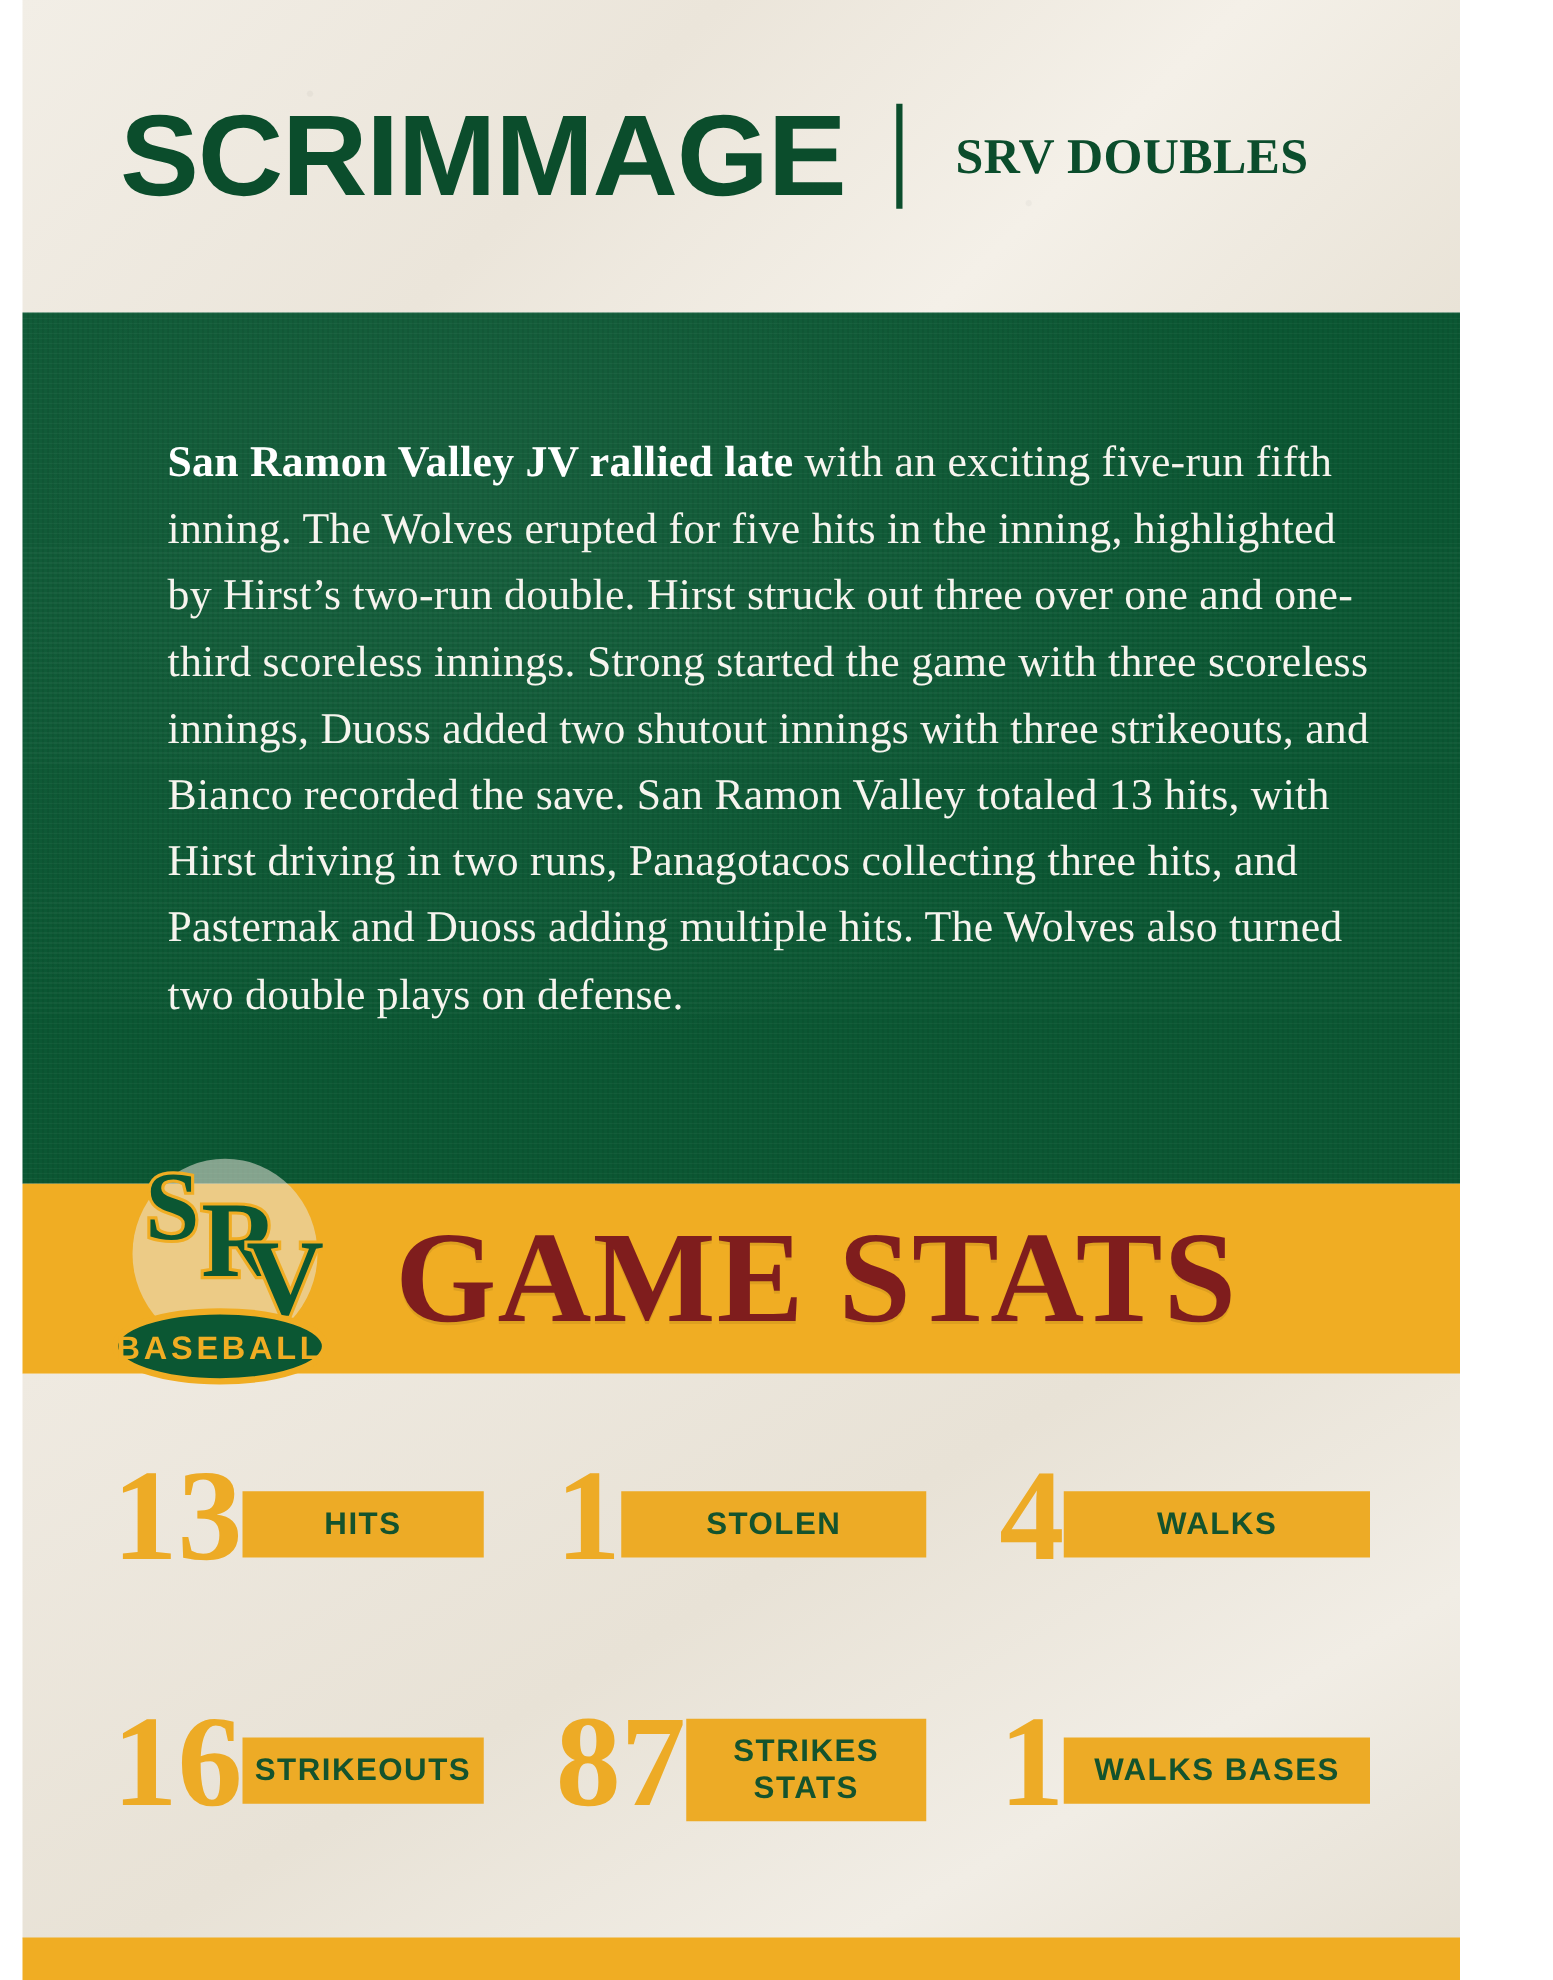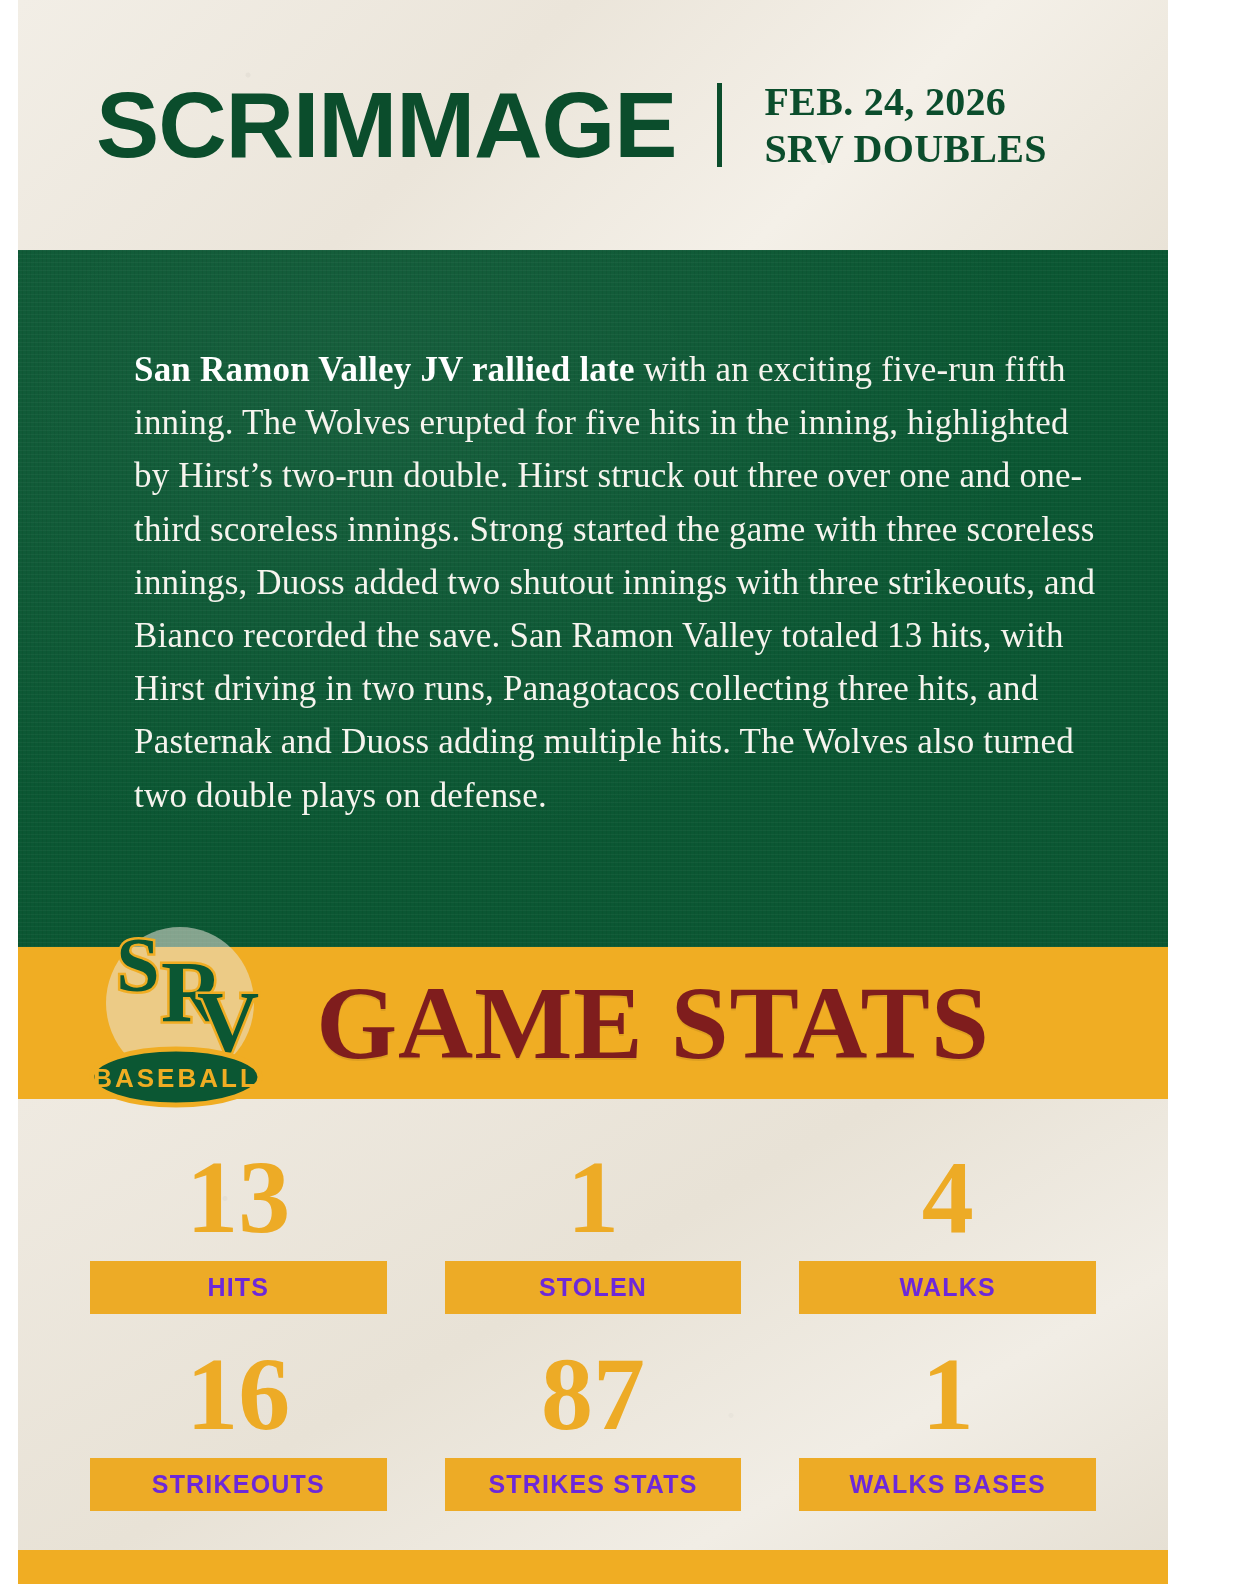--- a/index.html
+++ b/index.html
@@ -141,36 +141,36 @@
   .stats-grid {
     display: grid;
     grid-template-columns: repeat(3, 1fr);
     grid-template-rows: repeat(2, 1fr);
     column-gap: 58px;
     row-gap: 8px;
     height: 100%;
   }
   .stat-cell {
     display: flex;
-    flex-direction: column;
+    flex-direction: row;
     align-items: center;
     justify-content: flex-end;
   }
   .stat-value {
     font-family: "Liberation Serif", serif;
     font-weight: 700;
     font-size: 104px;
     line-height: 1;
     color: #edab26;
     margin-bottom: 12px;
   }
   .stat-label {
     width: 100%;
     background: #edab26;
-    color: #6d28d9;
+    color: #14532d;
     font-family: "Liberation Sans", sans-serif;
     font-weight: 700;
     font-size: 25px;
     letter-spacing: 1.2px;
     text-align: center;
     padding: 12px 0 12px 0;
     box-sizing: border-box;
   }
 
   
@@ -186,21 +186,20 @@
 </head>
 <body>
 
 <div class="poster">
 
   <div class="header">
     <div class="header-inner">
       <div class="scrimmage-title">SCRIMMAGE</div>
       <div class="header-divider"></div>
       <div class="header-meta">
-        <div>FEB. 24, 2026</div>
         <div>SRV DOUBLES</div>
       </div>
     </div>
   </div>
 
   <div class="recap">
     <p class="recap-text"><b>San Ramon Valley JV rallied late</b><span> with an exciting five-run fifth inning. The Wolves erupted for five hits in the inning, highlighted by Hirst’s two-run double. Hirst struck out three over one and one-third scoreless innings. Strong started the game with three scoreless innings, Duoss added two shutout innings with three strikeouts, and Bianco recorded the save. San Ramon Valley totaled 13 hits, with Hirst driving in two runs, Panagotacos collecting three hits, and Pasternak and Duoss adding multiple hits. The Wolves also turned two double plays on defense.</span></p>
   </div>
 
   <div class="stats-banner">

